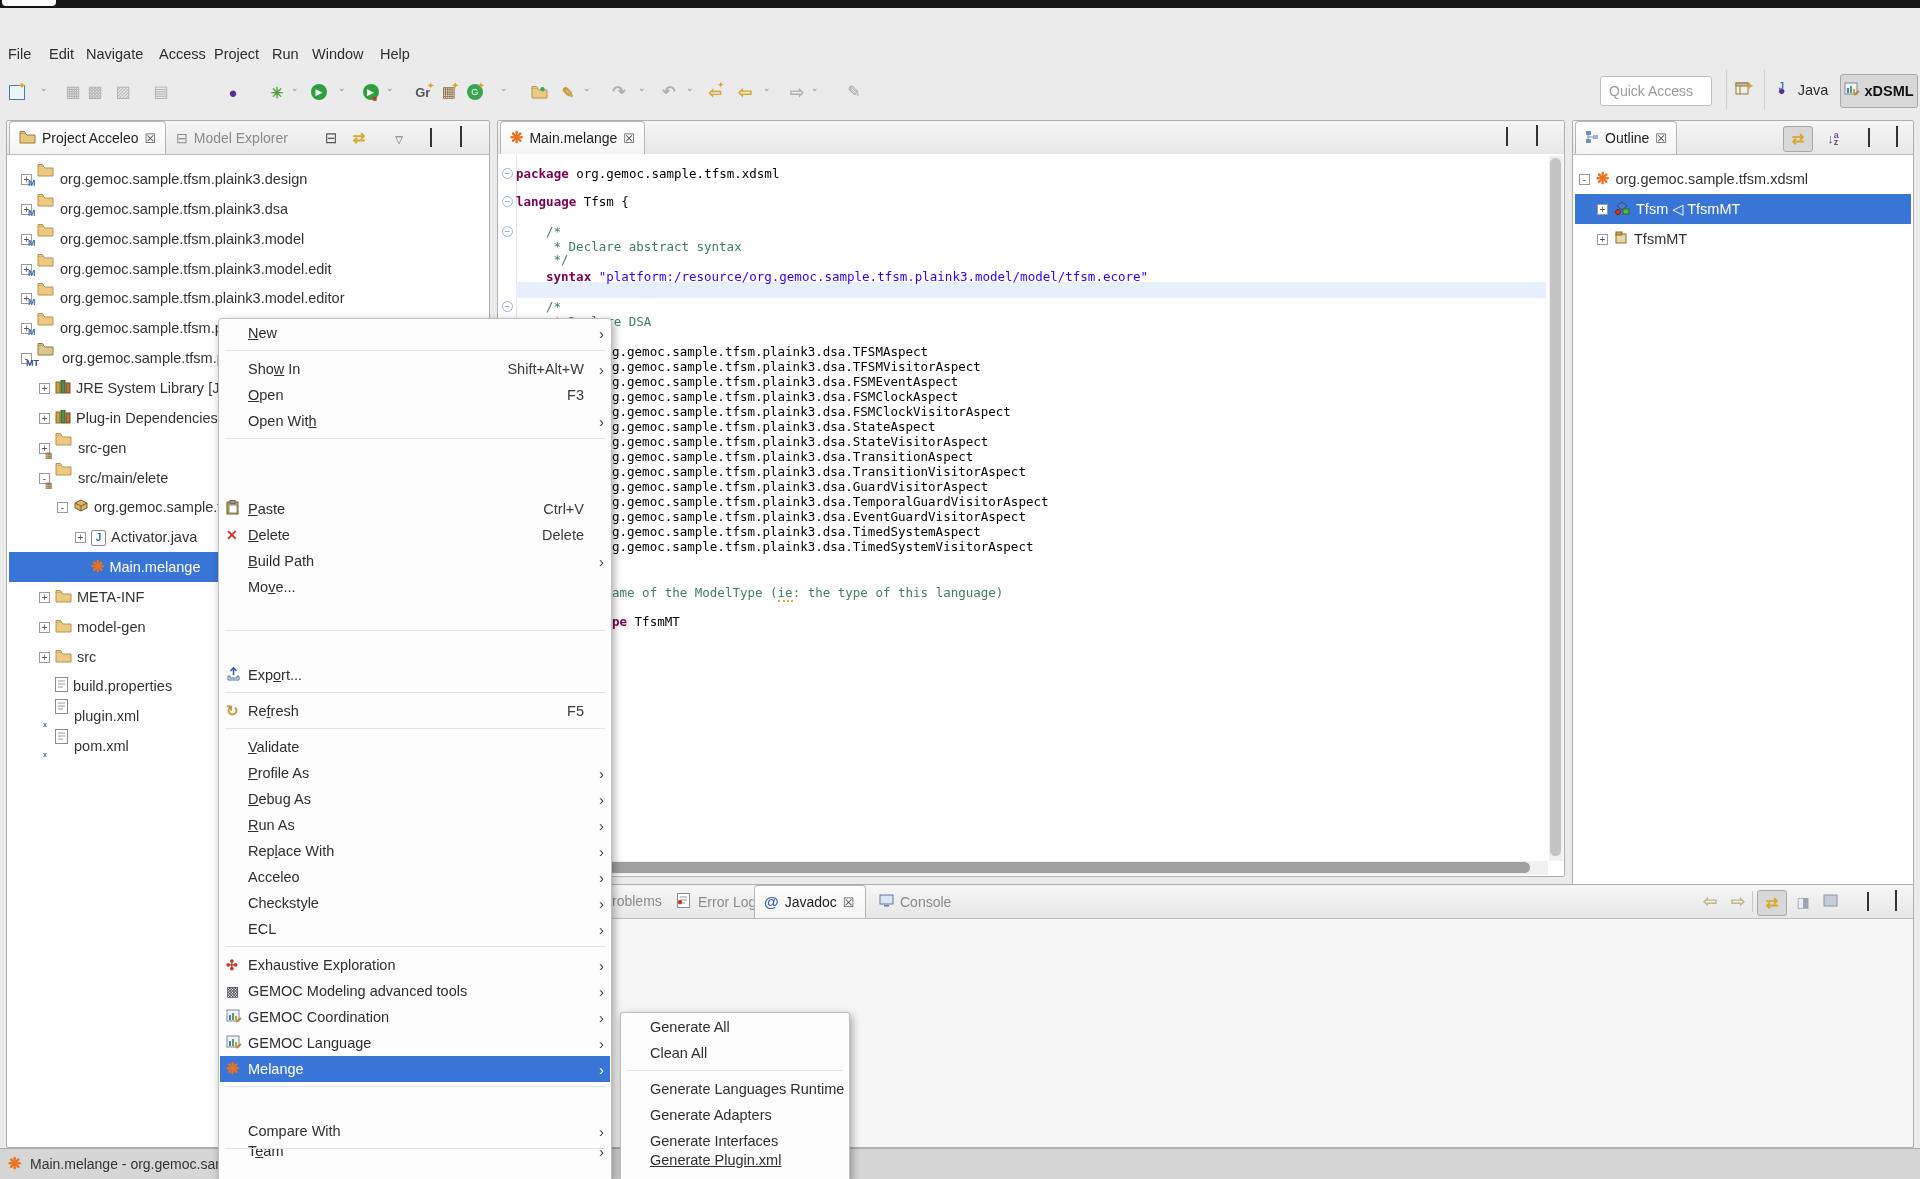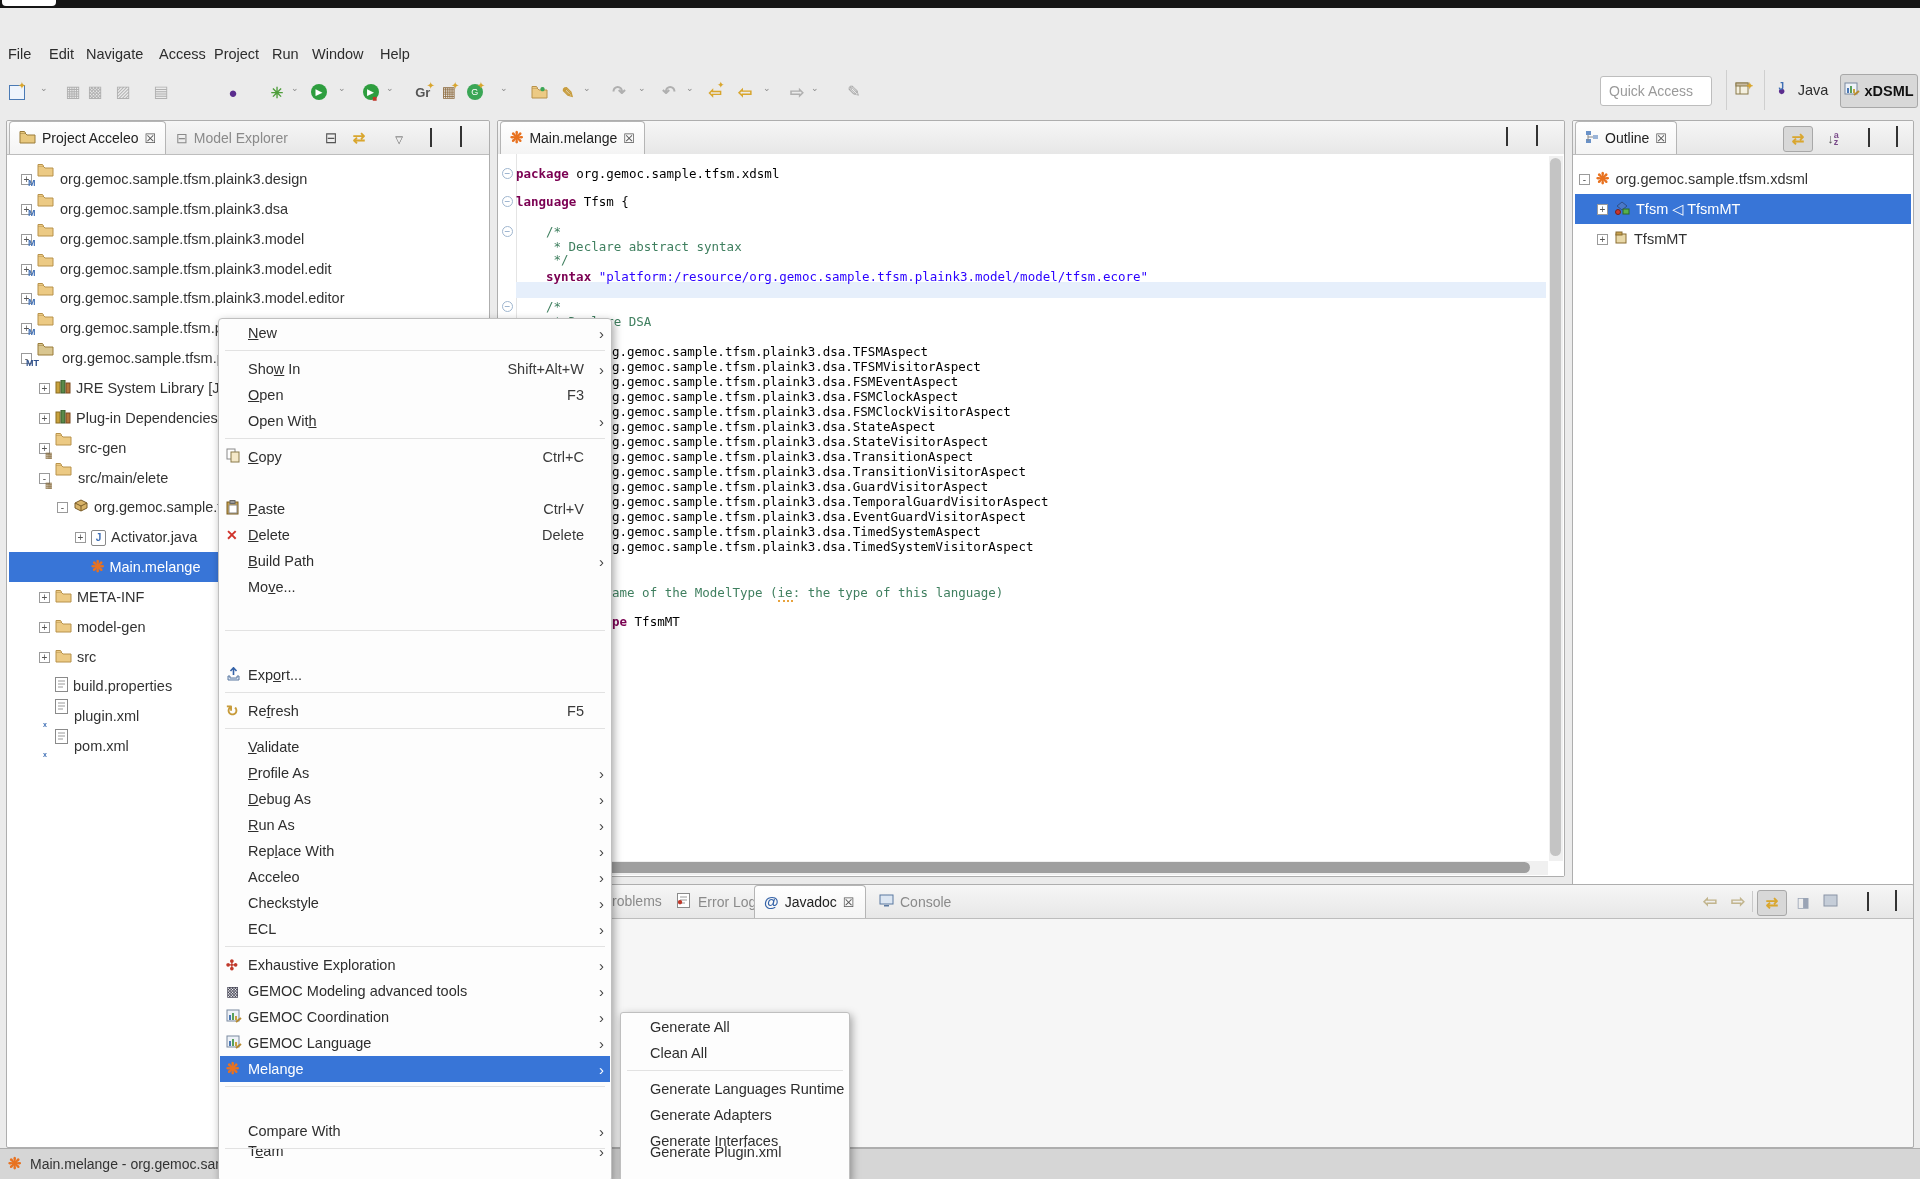--- a/index.html
+++ b/index.html
@@ -605,31 +605,20 @@
         <span class="mlabel"><span class="u">O</span>pen</span>
         <span class="mshort">F3</span>
         <span class="mchev"></span>
       </div>
       <div class="mrow" style="top: 89px;">
         <div class="micon"></div>
         <span class="mlabel">Open Wit<span class="u">h</span></span>
         <span class="mchev">›</span>
       </div>
       <div class="msep" style="top: 119px;"></div>
-      <div class="mrow" style="top: 125px;">
-        <div class="micon">
-          <span class="icn"><svg width="14" height="15" viewBox="0 0 14 15">
-              <rect x="1" y="1" width="8" height="10" fill="#fff" stroke="#8a8a8a"></rect>
-              <rect x="5" y="4" width="8" height="10" fill="#f4e8c8" stroke="#8a7a4a"></rect>
-            </svg></span>
-        </div>
-        <span class="mlabel"><span class="u">C</span>opy</span>
-        <span class="mshort">Ctrl+C</span>
-        <span class="mchev"></span>
-      </div>
       <div class="mrow" style="top: 177px;">
         <div class="micon">
           <span class="icn"><svg width="13" height="15" viewBox="0 0 13 15">
               <rect x="1" y="2" width="11" height="12" fill="#c8a24e" stroke="#7a5c20"></rect>
               <rect x="4" y="0.5" width="5" height="3" fill="#9a9a9a" stroke="#666"></rect>
               <rect x="3" y="5" width="8" height="8" fill="#fff" stroke="#888"></rect>
             </svg></span>
         </div>
         <span class="mlabel"><span class="u">P</span>aste</span>
         <span class="mshort">Ctrl+V</span>
@@ -795,19 +784,19 @@
       <div class="mrow" style="top: 89px;">
         <div class="micon"></div>
         <span class="mlabel">Generate Adapters</span>
         <span class="mchev"></span>
       </div>
       <div class="mrow" style="top: 115px;">
         <div class="micon"></div>
         <span class="mlabel">Generate Interfaces</span>
         <span class="mchev"></span>
       </div>
-      <div class="mrow" style="top: 126px;">
+      <div class="mrow" style="top: 134px; text-decoration: underline;">
         <div class="micon"></div>
         <span class="mlabel">Generate Plugin.xml</span>
         <span class="mchev"></span>
       </div>
     </div>
 </div>
 
 </body></html>

